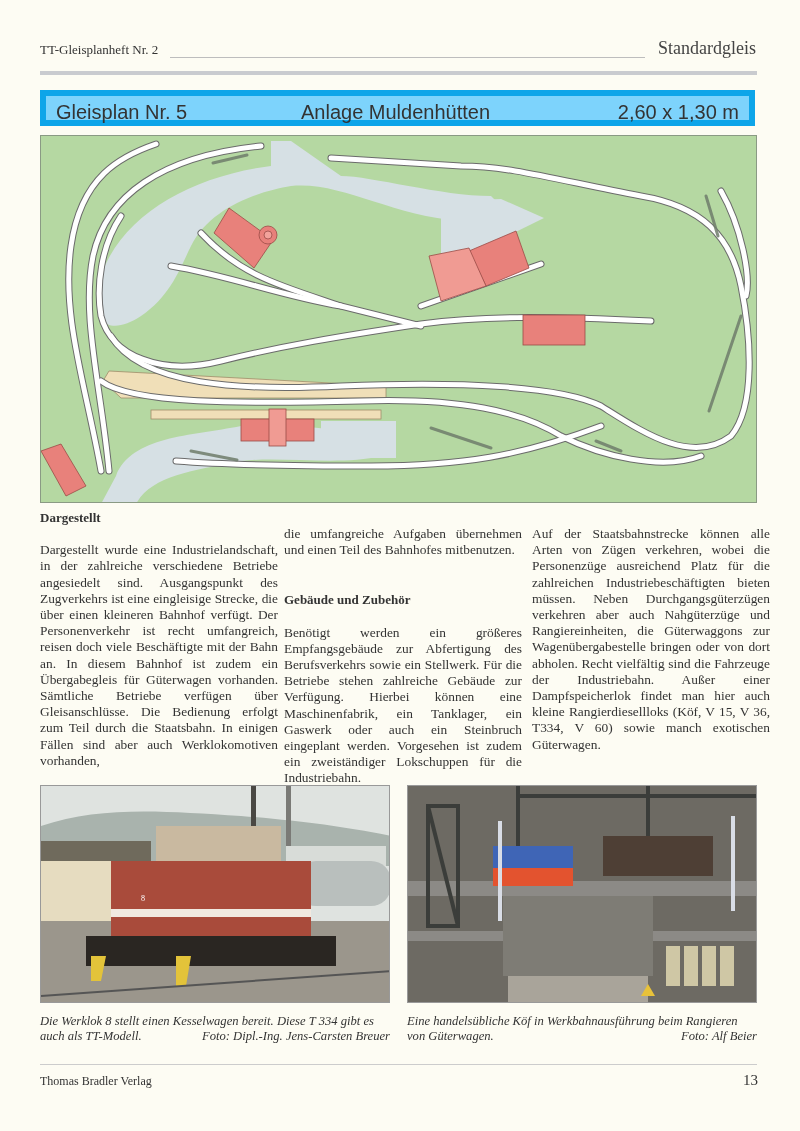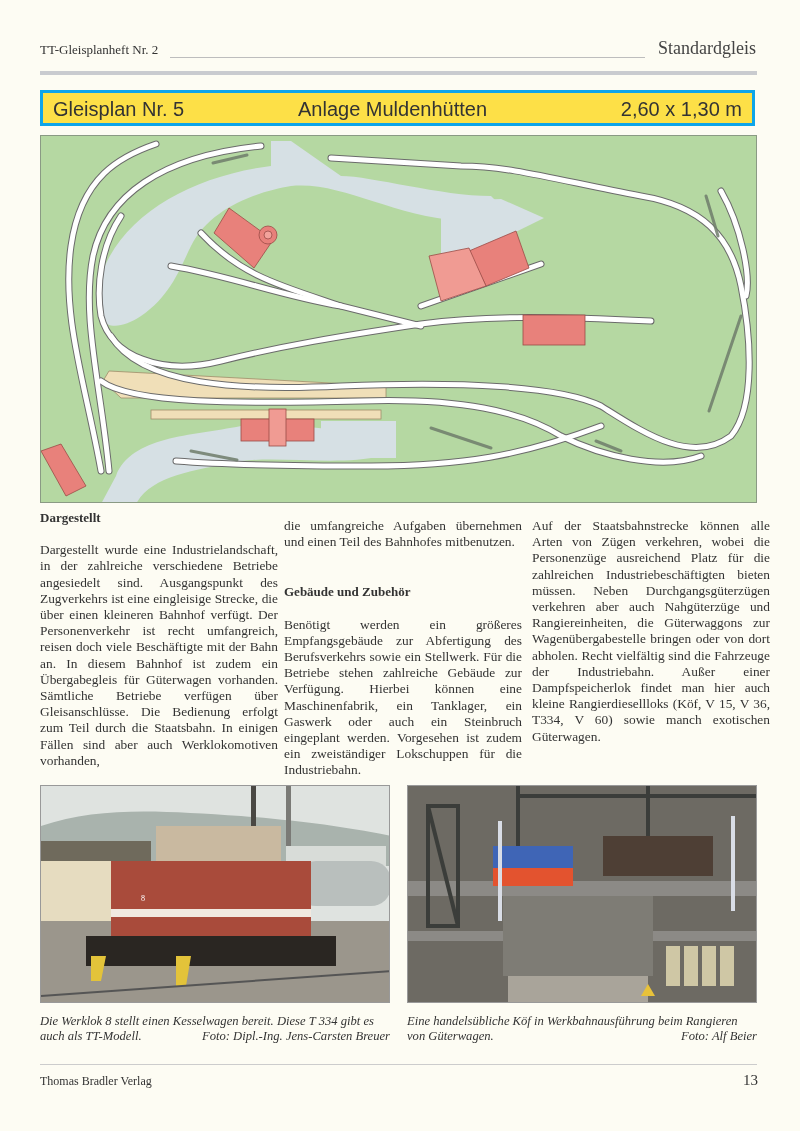--- a/index.html
+++ b/index.html
@@ -6,29 +6,29 @@
   body {
     width:800px; height:1131px; background:#fdfcf3; position:relative; overflow:hidden;
     font-family:"Liberation Serif","DejaVu Serif",serif; color:#2a2a2a;
   }
   .abs { position:absolute; }
   .hdr-left { left:40px; top:42px; font-size:13px; color:#333; }
   .hdr-line { left:170px; top:57px; width:475px; height:1px; background:#bdbdbd; }
   .hdr-right { right:44px; top:38px; font-size:18px; color:#444; }
   .hdr-band { left:40px; top:71px; width:717px; height:4px; background:#c9cbcf; }
   .titlebox {
-    left:40px; top:90px; width:715px; height:36px; border:3px solid #0ea5e9; box-sizing:border-box;
+    left:40px; top:90px; width:715px; height:36px; border:6px solid #0ea5e9; box-sizing:border-box;
     font-family:"Liberation Sans","DejaVu Sans",sans-serif; font-size:20px; color:#333;
-    background:#fde047;
+    background:#7dd3fc;
   }
   .titlebox span { position:absolute; top:5px; }
   .plan { left:40px; top:135px; width:717px; height:368px; background:#b5d8a2; border:1px solid #8a9a84; box-sizing:border-box; overflow:hidden; }
   .col { top:510px; width:238px; font-size:13.4px; line-height:16.2px; text-align:justify; color:#333; }
   .col h3 { font-size:13px; margin:0 0 16px 0; font-weight:bold; }
-  .col p { margin:8px 0 16px 0; hyphens:manual; }
+  .col p { margin:16px 0 16px 0; hyphens:manual; }
   .photo { top:785px; width:350px; height:218px; border:1px solid #999; box-sizing:border-box; overflow:hidden; }
   .caption { top:1014px; font-size:12.6px; font-style:italic; line-height:15px; color:#333; width:350px; }
   .cap-credit { float:right;margin-left:25px; }
   .foot-line { left:40px; top:1064px; width:717px; height:1px; background:#ccc; }
   .foot-left { left:40px; top:1074px; font-size:12px; color:#333; }
   .foot-right { right:42px; top:1072px; font-size:15px; color:#333; }
 </style>
 </head>
 <body>
 

